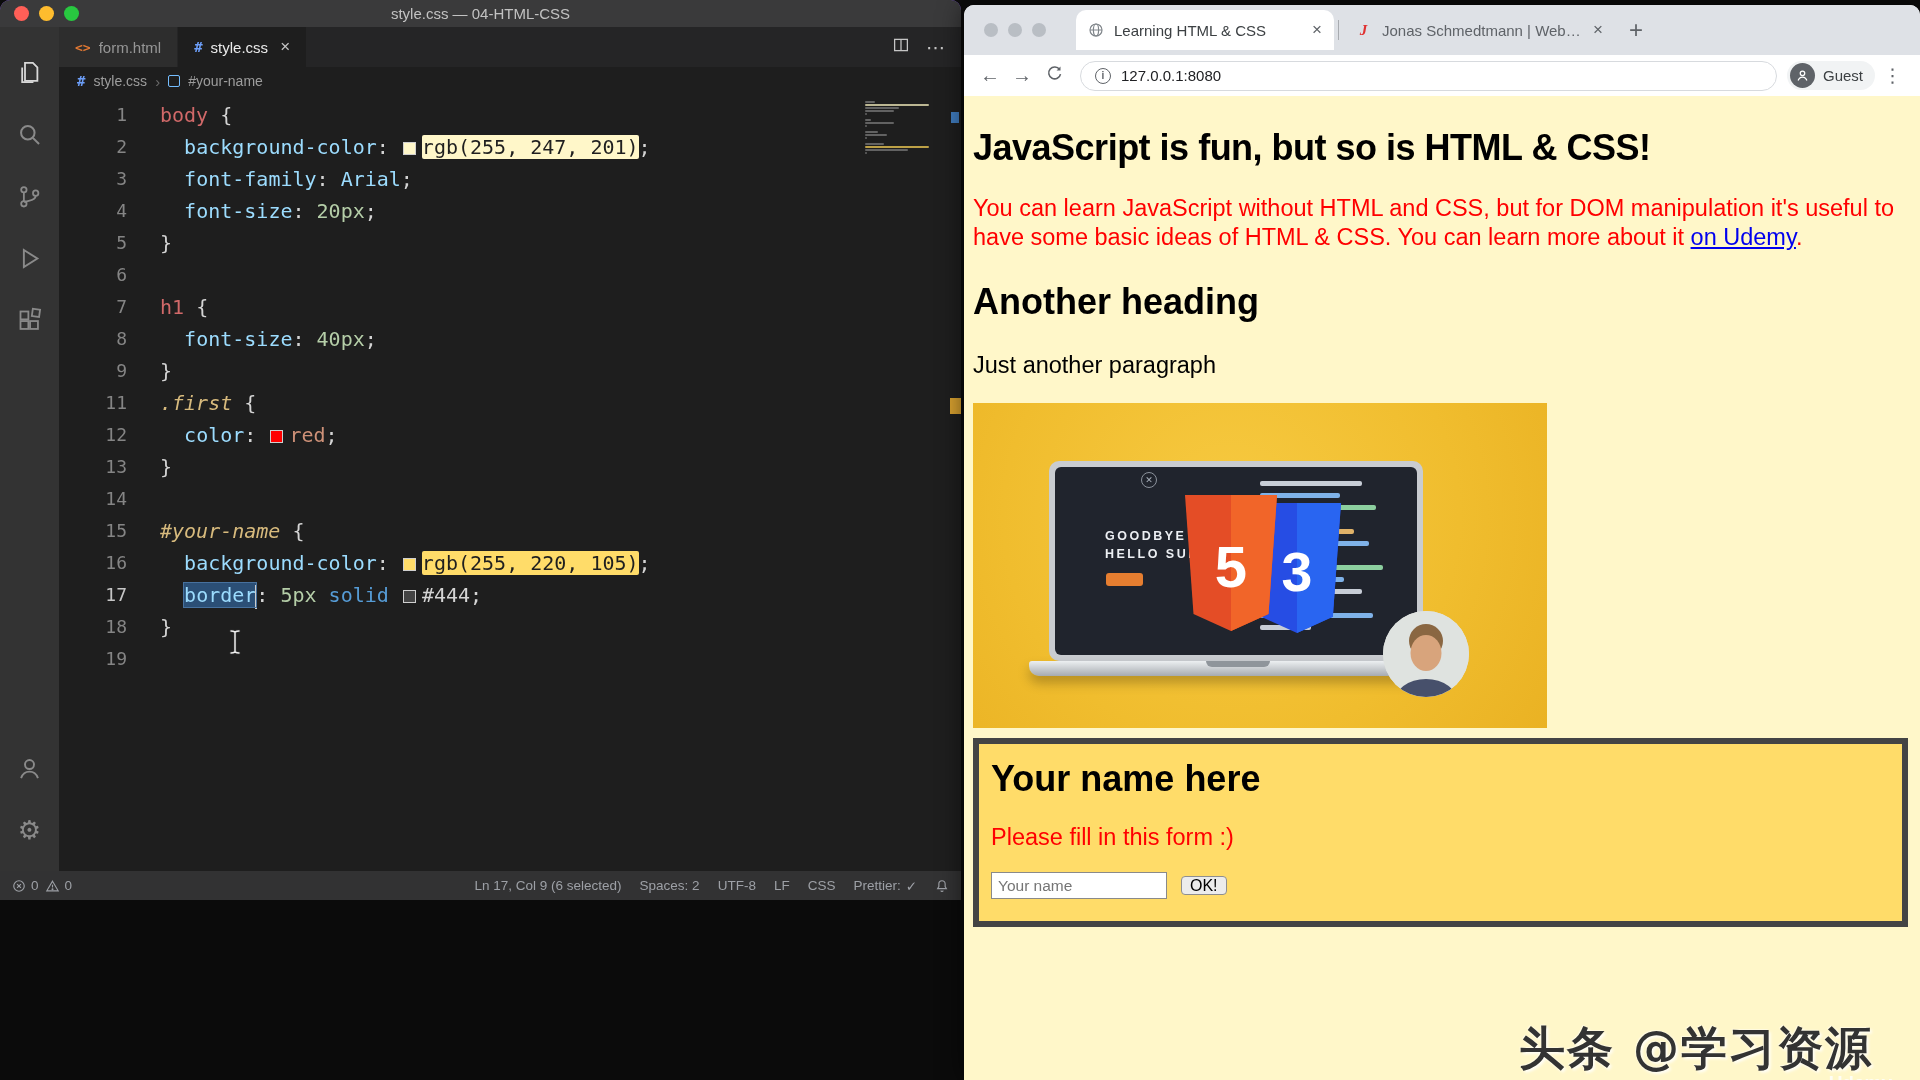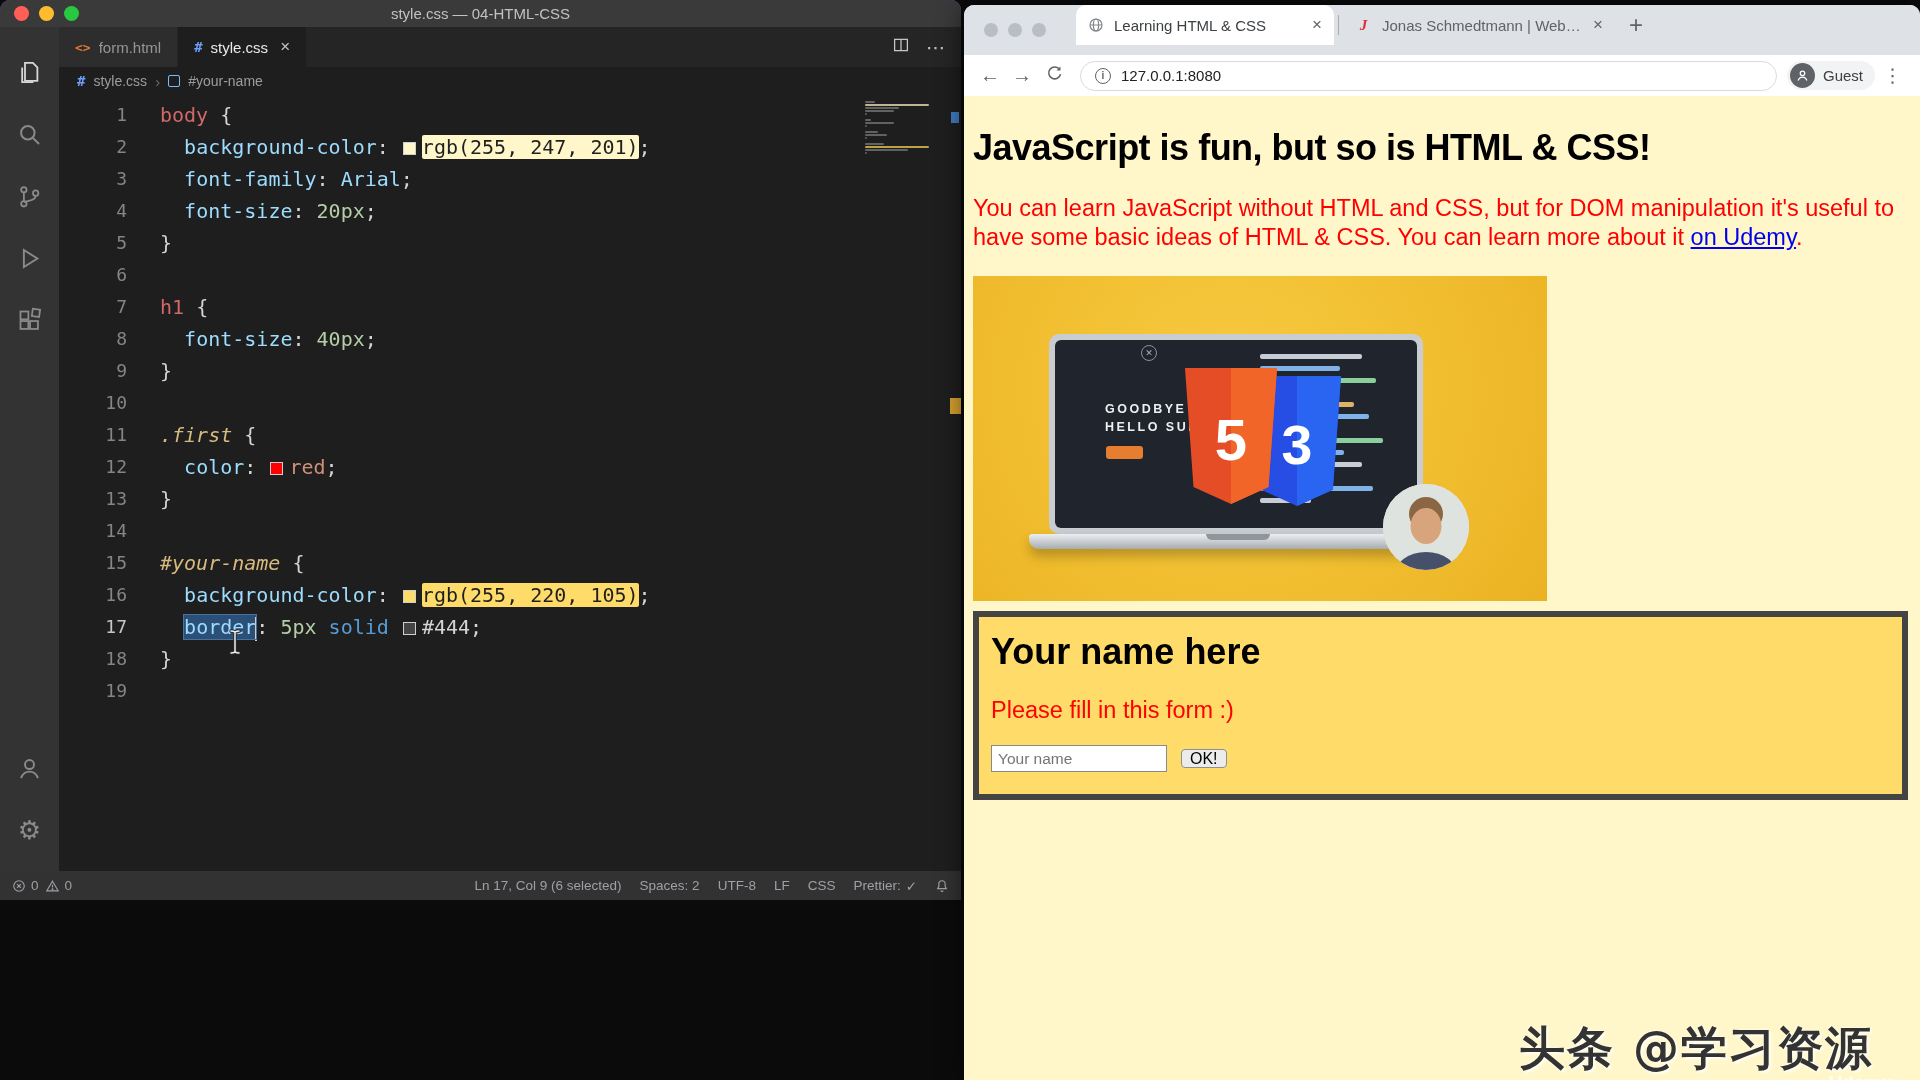--- a/index.html
+++ b/index.html
@@ -54,21 +54,21 @@
   .ovr-orange { position:absolute; right:0; top:303px; width:11px; height:16px; background:#d7a02f; }
   .ibeam { position:absolute; left:168px; top:534px; }
 
   .statusbar { position:absolute; left:0; right:0; bottom:0; height:29px; background:#323233; display:flex; align-items:center; color:#9da0a6; font-size:13.5px; padding:0 12px; }
   .sb-left { display:flex; align-items:center; gap:6px; }
   .sb-right { margin-left:auto; display:flex; gap:18px; }
   .sb-item { display:flex; align-items:center; gap:5px; }
 
   
   .browser { position:absolute; left:964px; top:5px; width:956px; height:1075px; background:#fff; border-radius:10px 10px 0 0; overflow:hidden; box-shadow:0 0 26px rgba(0,0,0,.6); }
-  .tabstrip { height:50px; background:#dee1e6; position:relative; display:flex; align-items:flex-start; }
+  .tabstrip { height:50px; background:#dee1e6; position:relative; display:flex; align-items:center; }
   .mac-lights { position:absolute; left:20px; top:18px; display:flex; gap:10px; }
   .mac-light { width:14px; height:14px; border-radius:50%; background:#b9bec4; }
   .btabs { display:flex; align-items:flex-end; margin-left:112px; height:40px; }
   .btab { height:40px; display:flex; align-items:center; gap:10px; padding:0 12px; font-size:15px; border-radius:10px 10px 0 0; }
   .btab.active { background:#fff; color:#3c4043; width:258px; }
   .btab.inactive { color:#5f6368; width:272px; margin-left:9px; position:relative; }
   .btab.inactive::before { content:""; position:absolute; left:-5px; top:10px; width:1px; height:20px; background:#a8abb0; }
   .btab-title { flex:1; overflow:hidden; white-space:nowrap; text-overflow:ellipsis; }
   .btab-close { color:#5f6368; font-size:17px; }
   .jonas-fav { width:17px; height:17px; flex:none; color:#e03131; font:italic 700 15px "Liberation Serif",serif; display:flex; align-items:center; justify-content:center; }
@@ -220,21 +220,20 @@
         <div>
             <div class="code-line"><span class="gutter">1</span><span class="code-text"><span class="tk-tag">body</span><span class="tk-plain"> {</span></span></div>
             <div class="code-line"><span class="gutter">2</span><span class="code-text"><span class="tk-plain">  </span><span class="tk-prop">background-color</span><span class="tk-plain">: </span><span class="swatch" style="background: rgb(255, 247, 201);"></span><span class="tk-hl1">rgb(255, 247, 201)</span><span class="tk-plain">;</span></span></div>
             <div class="code-line"><span class="gutter">3</span><span class="code-text"><span class="tk-plain">  </span><span class="tk-prop">font-family</span><span class="tk-plain">: </span><span class="tk-val2">Arial</span><span class="tk-plain">;</span></span></div>
             <div class="code-line"><span class="gutter">4</span><span class="code-text"><span class="tk-plain">  </span><span class="tk-prop">font-size</span><span class="tk-plain">: </span><span class="tk-num">20px</span><span class="tk-plain">;</span></span></div>
             <div class="code-line"><span class="gutter">5</span><span class="code-text"><span class="tk-plain">}</span></span></div>
             <div class="code-line"><span class="gutter">6</span><span class="code-text"></span></div>
             <div class="code-line"><span class="gutter">7</span><span class="code-text"><span class="tk-tag">h1</span><span class="tk-plain"> {</span></span></div>
             <div class="code-line"><span class="gutter">8</span><span class="code-text"><span class="tk-plain">  </span><span class="tk-prop">font-size</span><span class="tk-plain">: </span><span class="tk-num">40px</span><span class="tk-plain">;</span></span></div>
             <div class="code-line"><span class="gutter">9</span><span class="code-text"><span class="tk-plain">}</span></span></div>
-            <div class="code-line"><span class="gutter">10</span><span class="code-text"></span></div>
             <div class="code-line"><span class="gutter">11</span><span class="code-text"><span class="tk-cls">.first</span><span class="tk-plain"> {</span></span></div>
             <div class="code-line"><span class="gutter">12</span><span class="code-text"><span class="tk-plain">  </span><span class="tk-prop">color</span><span class="tk-plain">: </span><span class="swatch" style="background: rgb(255, 0, 0);"></span><span class="tk-val">red</span><span class="tk-plain">;</span></span></div>
             <div class="code-line"><span class="gutter">13</span><span class="code-text"><span class="tk-plain">}</span></span></div>
             <div class="code-line"><span class="gutter">14</span><span class="code-text"></span></div>
             <div class="code-line"><span class="gutter">15</span><span class="code-text"><span class="tk-id">#your-name</span><span class="tk-plain"> {</span></span></div>
             <div class="code-line"><span class="gutter">16</span><span class="code-text"><span class="tk-plain">  </span><span class="tk-prop">background-color</span><span class="tk-plain">: </span><span class="swatch" style="background: rgb(255, 220, 105);"></span><span class="tk-hl2">rgb(255, 220, 105)</span><span class="tk-plain">;</span></span></div>
             <div class="code-line"><span class="gutter cur">17</span><span class="code-text"><span class="tk-plain">  </span><span class="tk-selword">border</span><span class="caret"></span><span class="tk-plain">: </span><span class="tk-num">5px</span><span class="tk-plain"> </span><span class="tk-kw">solid</span><span class="tk-plain"> </span><span class="swatch" style="background: rgb(68, 68, 68);"></span><span class="tk-plain">#444</span><span class="tk-plain">;</span></span></div>
             <div class="code-line"><span class="gutter">18</span><span class="code-text"><span class="tk-plain">}</span></span></div>
             <div class="code-line"><span class="gutter">19</span><span class="code-text"></span></div>
           </div>
@@ -361,20 +360,22 @@
       </span>
       <span>Guest</span>
     </div>
     <span class="menu-dots">⋮</span>
   </div>
 
   <div class="viewport">
     <div class="content">
       <h1 class="page-h1">JavaScript is fun, but so is HTML &amp; CSS!</h1>
       <p class="intro"><span>You can learn JavaScript without HTML and CSS, but for DOM manipulation it's useful to have some basic ideas of HTML &amp; CSS. You can learn more about it </span><a href="#">on Udemy</a><span>.</span></p>
+      <h2 class="page-h2">Another heading</h2>
+      <p class="para2">Just another paragraph</p>
 
       <div class="banner">
         <div class="lt-screen"></div>
         <div class="lt-inner">
           <span class="scr-close">✕</span>
           <span class="scr-goodbye">GOODBYE</span>
           <span class="scr-hello">HELLO SUP</span>
           <span class="scr-btn"></span>
           <div class="scr-code">
             <div></div>

